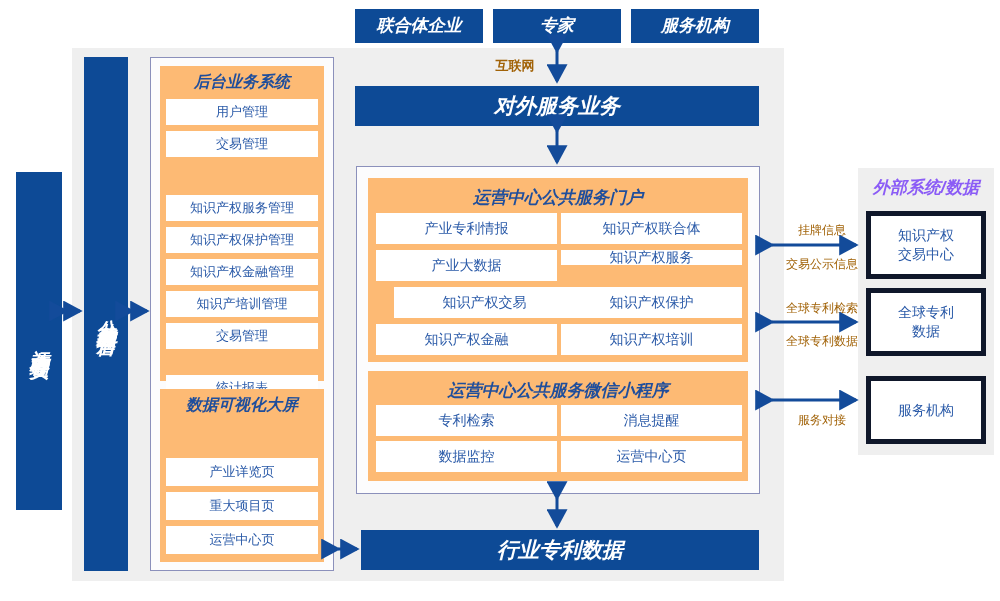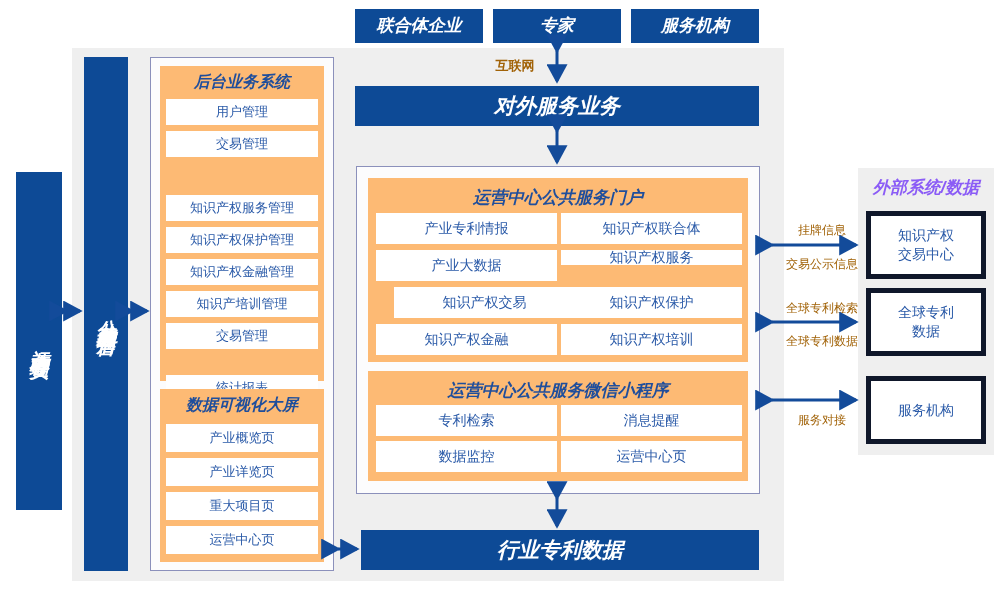--- a/index.html
+++ b/index.html
@@ -152,23 +152,20 @@
     </div>
   <div class="cell" style="left:166px;top:375px;width:152px;height:26px;font-size:13px;">
     <span>统计报表</span>
     </div>
 
   <div class="panel" style="left:160px;top:389px;width:164px;height:173px;">
     <div class="panel-title" style="padding-top:6px;font-size:16px;">
       <span>数据可视化大屏</span>
     </div>
   </div>
-  <div class="cell" style="left:166px;top:424px;width:152px;height:28px;font-size:13px;">
-    <span>产业概览页</span>
-    </div>
   <div class="cell" style="left:166px;top:458px;width:152px;height:28px;font-size:13px;">
     <span>产业详览页</span>
     </div>
   <div class="cell" style="left:166px;top:492px;width:152px;height:28px;font-size:13px;">
     <span>重大项目页</span>
     </div>
   <div class="cell" style="left:166px;top:526px;width:152px;height:28px;font-size:13px;">
     <span>运营中心页</span>
     </div>
 

